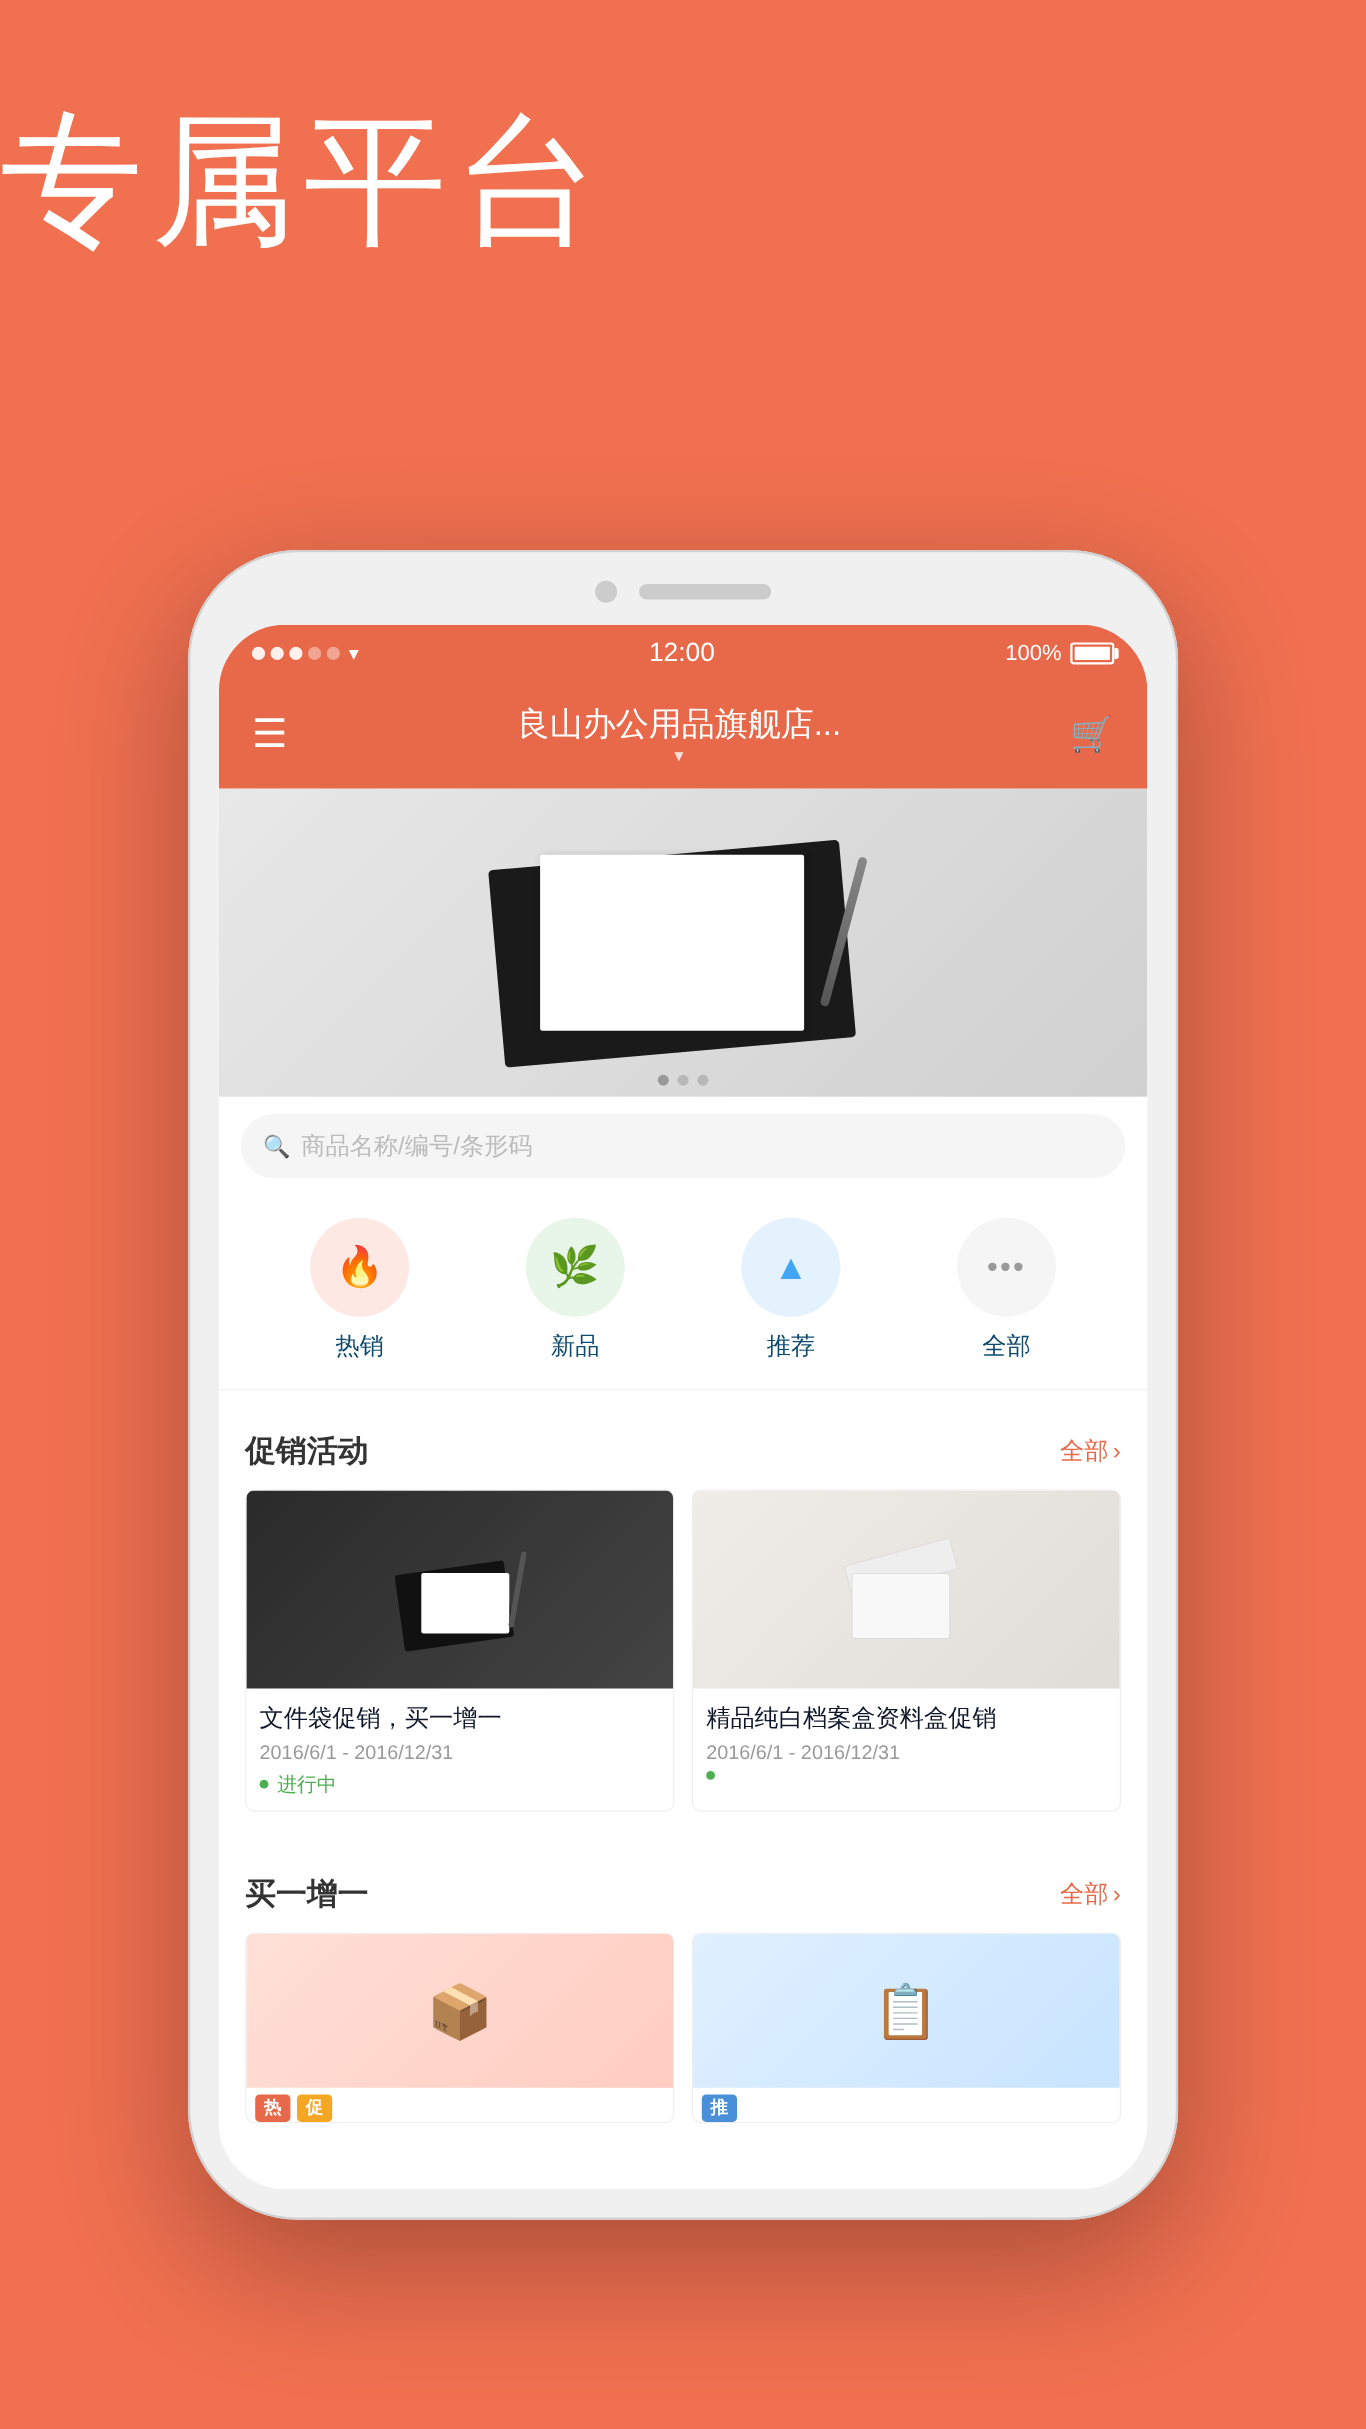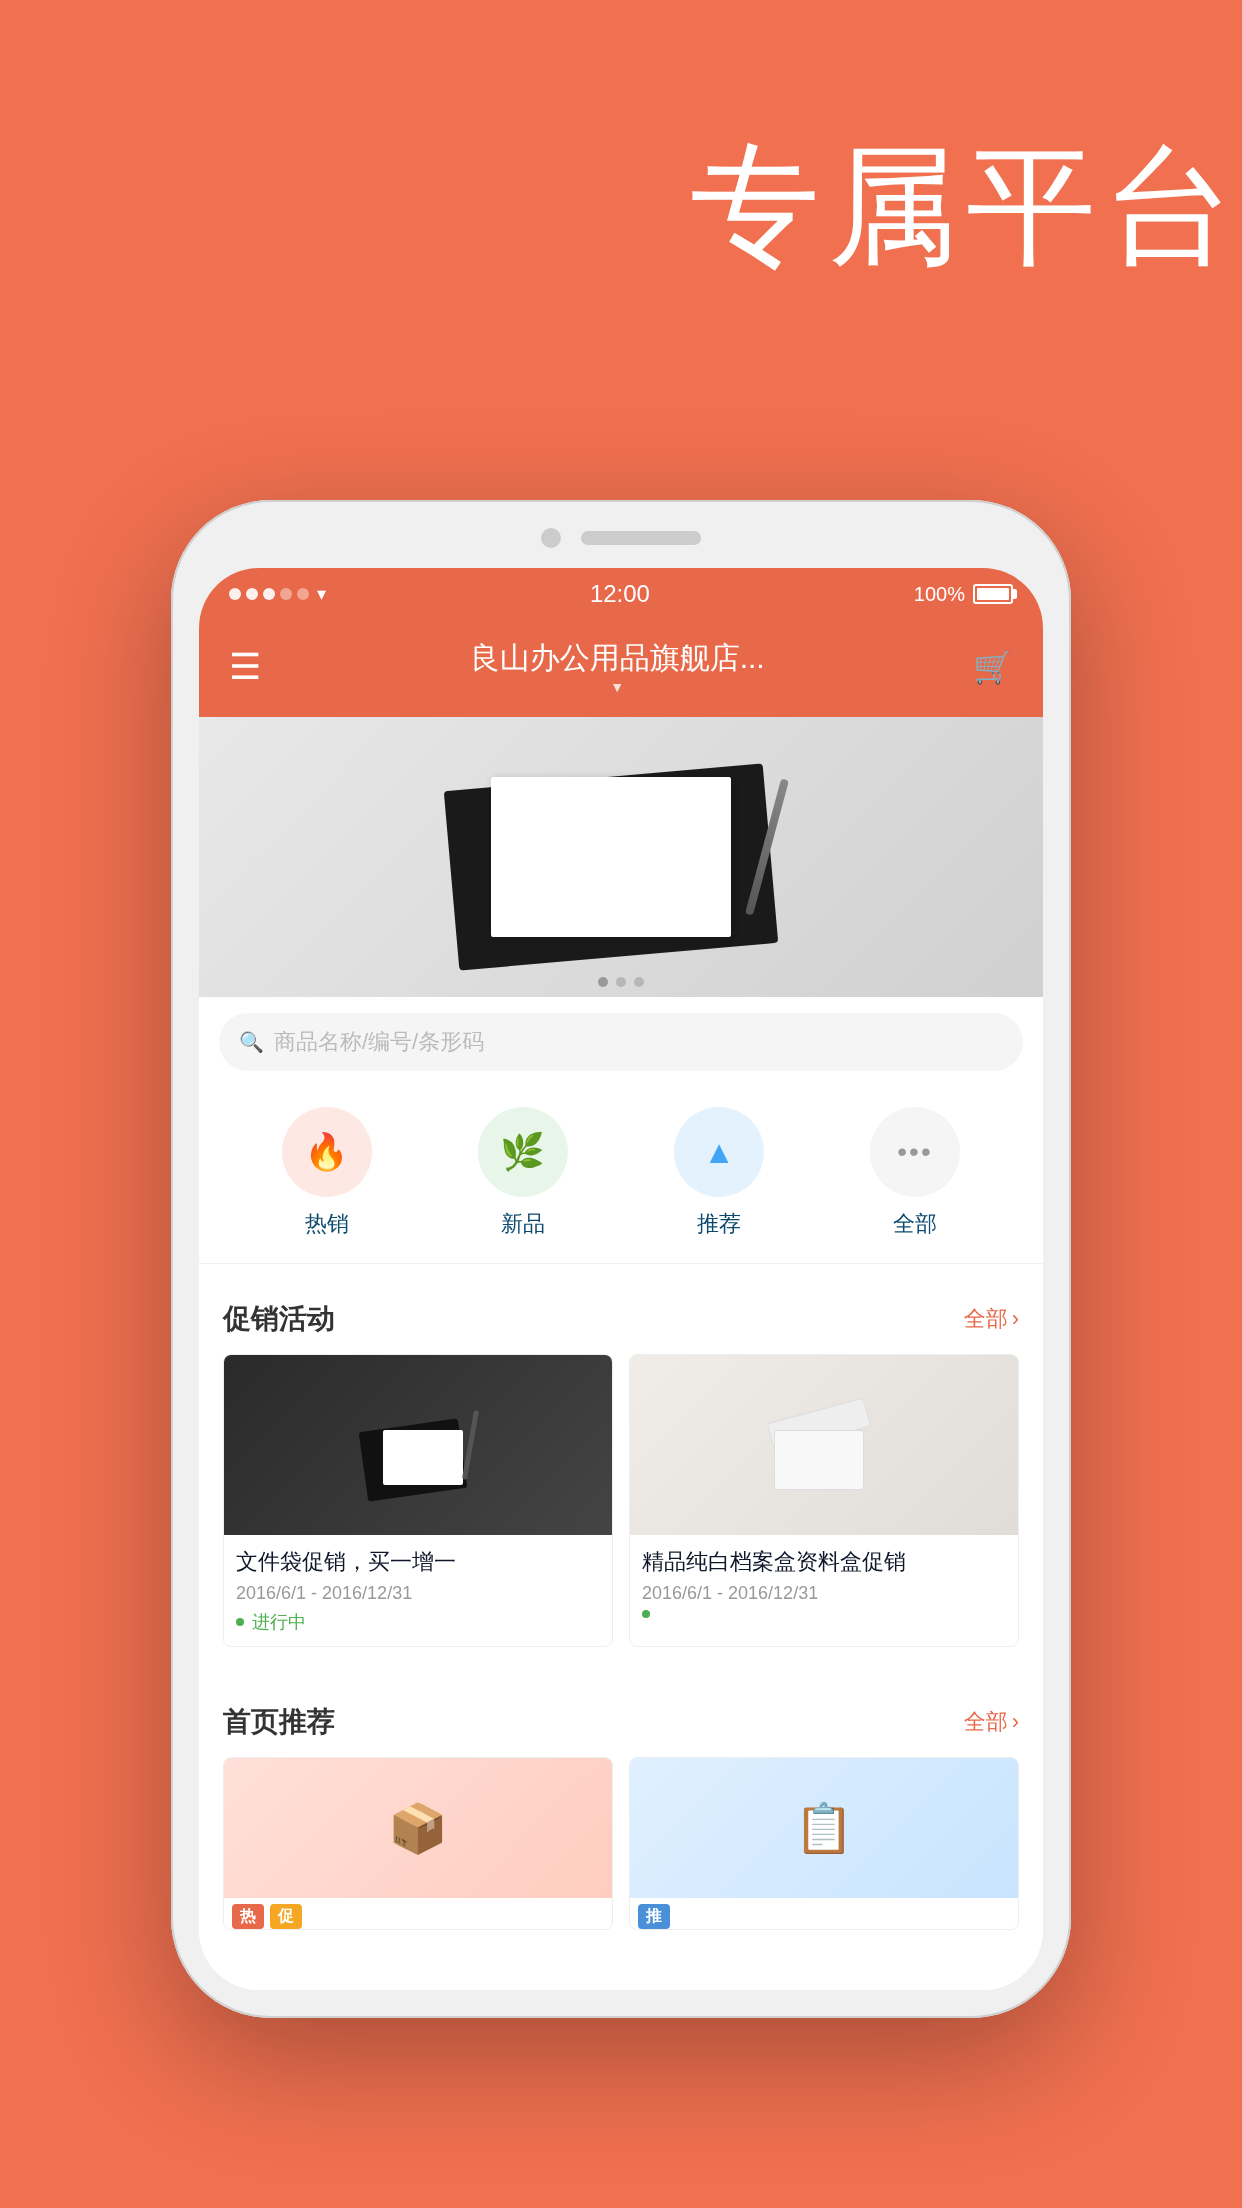--- a/index.html
+++ b/index.html
@@ -7,23 +7,24 @@
       width: 1242px;
       height: 2208px;
       background-color: #F07050;
       font-family: -apple-system, "PingFang SC", "Helvetica Neue", Arial, sans-serif;
       overflow: hidden;
       position: relative;
     }
 
     
     .hero-section {
-      text-align: right;
-      padding-top: 120px;
+      text-align: left;
+      padding-top: 56px;
       padding-bottom: 60px;
+      margin-top: 22px;
     }
     .hero-title {
       font-size: 130px;
       font-weight: 300;
       color: white;
       letter-spacing: 8px;
       margin-bottom: 60px;
     }
     .hero-subtitle {
       font-size: 54px;
@@ -599,21 +600,21 @@
               <div class="promo-date-row">
                 <div class="status-dot-green"></div>
               </div>
             </div>
           </div>
         </div>
       </div>
 
       <div class="rec-section">
         <div class="rec-header">
-          <span class="section-title">首页推荐</span>
+          <span class="section-title">买一增一</span>
           <span class="section-more">
             <span>全部</span>
             <span>›</span>
           </span>
         </div>
         <div class="rec-grid">
           <div class="rec-item">
             <div class="rec-img rec-img-red">
               <span class="rec-icon">📦</span>
             </div>

